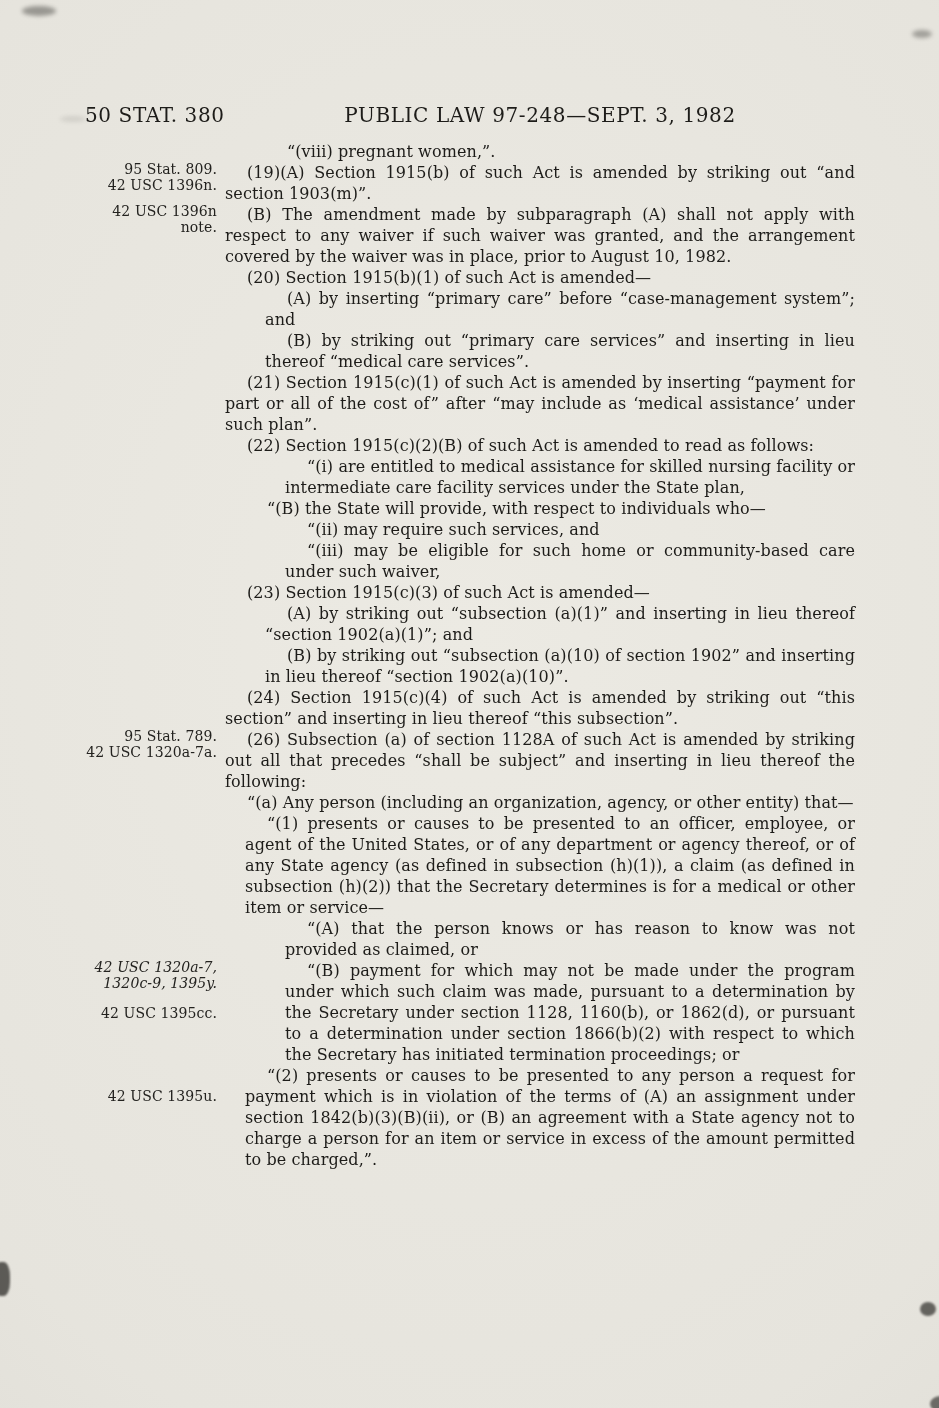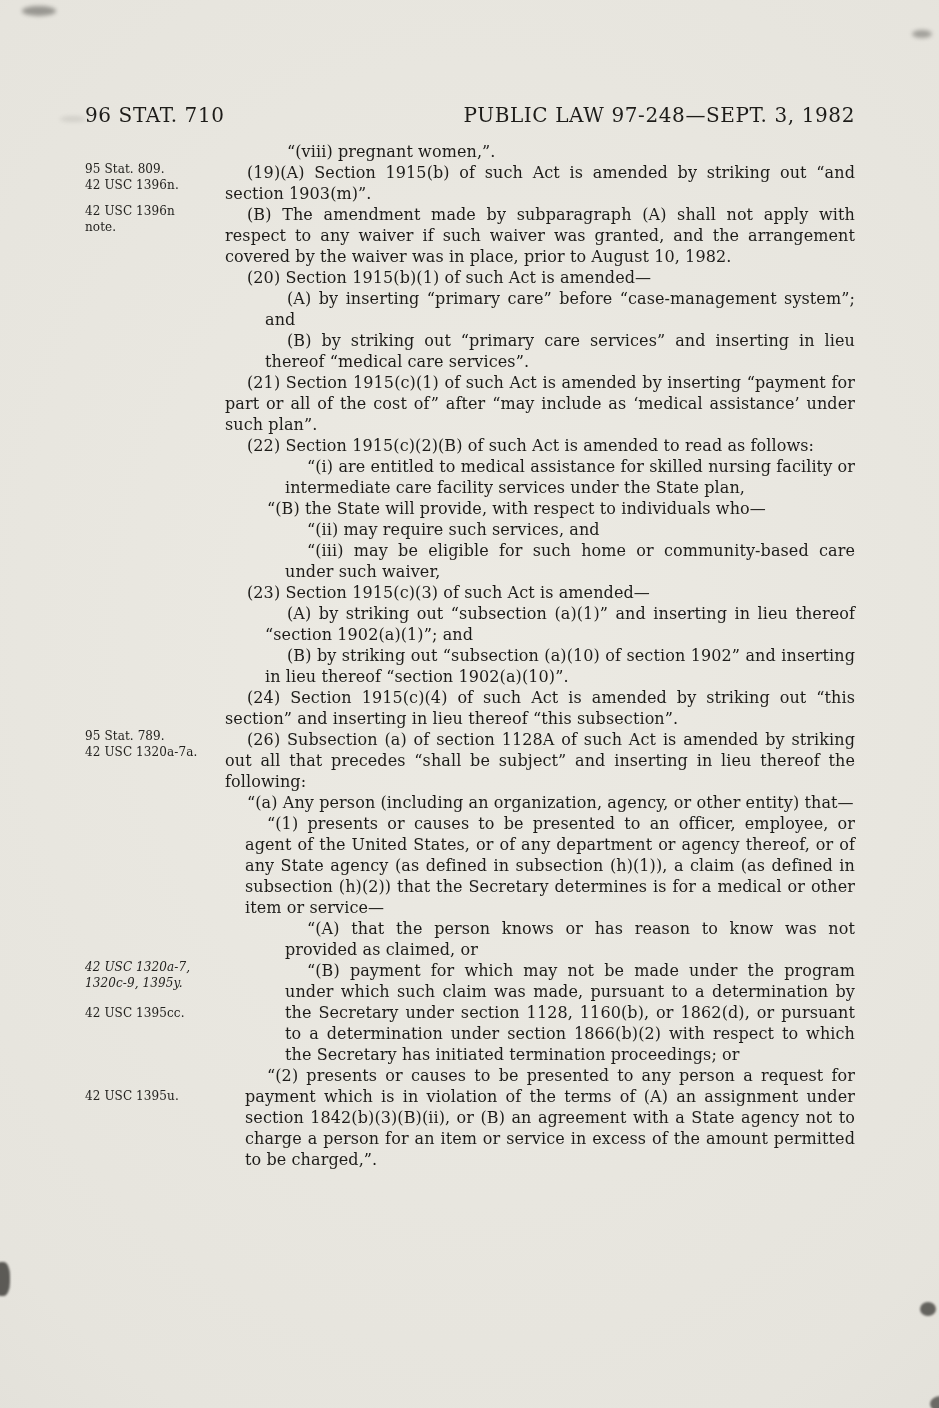--- a/index.html
+++ b/index.html
@@ -32,21 +32,21 @@
     top: 0;
     font-size: 20px;
     letter-spacing: 0.6px;
     white-space: nowrap;
   }
   .law-title {
     position: absolute;
     left: 225px;
     width: 630px;
     top: 0;
-    text-align: right;
+    text-align: center;
     font-size: 20px;
     letter-spacing: 0.6px;
     white-space: nowrap;
   }
   
   .text-column {
     position: absolute;
     top: 141px;
     left: 225px;
     width: 630px;
@@ -64,44 +64,44 @@
   }
   .para.q-line { --ml: 62px; text-indent: 0; }
   .para.pA  { --ml: 40px; }
   .para.pq1 { --ml: 20px; }
   .para.pq2 { --ml: 60px; }
   
   .margin-note {
     position: absolute;
     left: calc(-140px - var(--ml));
     width: 132px;
-    font-size: 12px;
+    font-size: 14px;
     line-height: 15.5px;
-    text-align: left;
+    text-align: right;
     text-indent: 0;
     letter-spacing: 0.1px;
     color: #23221f;
   }
   .note-line { display: block; white-space: nowrap; }
   
   .speck { position: absolute; background: #3a3935; border-radius: 50%; }
   .speck.a { left: 22px;  top: 6px;    width: 34px; height: 10px; opacity: .45; filter: blur(2px); }
   .speck.b { left: 912px; top: 30px;   width: 20px; height: 8px;  opacity: .4;  filter: blur(2px); }
   .speck.c { left: -6px;  top: 1262px; width: 16px; height: 34px; opacity: .8;  filter: blur(1px); border-radius: 40%; }
   .speck.d { left: 920px; top: 1302px; width: 16px; height: 14px; opacity: .75; filter: blur(1px); }
   .speck.e { left: 930px; top: 1396px; width: 22px; height: 16px; opacity: .7;  filter: blur(1px); }
   .speck.f { left: 60px;  top: 116px;  width: 26px; height: 6px;  opacity: .12; filter: blur(2px); }
 </style>
 </head>
 <body>
 
 <div class="page">
 
   <div class="running-head">
-    <span class="stat-page">96 STAT. 710</span>
+    <span class="stat-page">50 STAT. 380</span>
     <span class="law-title">PUBLIC LAW 97-248—SEPT. 3, 1982</span>
   </div>
 
   <main class="text-column">
       <p class="para q-line">“(viii) pregnant women,”.</p>
       <p class="para p0">(19)(A) Section 1915(b) of such Act is amended by striking out “and section 1903(m)”.<span class="margin-note" style="top: 0px;">
           <span class="note-line">95 Stat. 809.</span>
           <span class="note-line">42 USC 1396n.</span>
         </span></p>
       <p class="para p0">(B) The amendment made by subparagraph (A) shall not apply with respect to any waiver if such waiver was granted, and the arrangement covered by the waiver was in place, prior to August 10, 1982.<span class="margin-note" style="top: 0px;">

